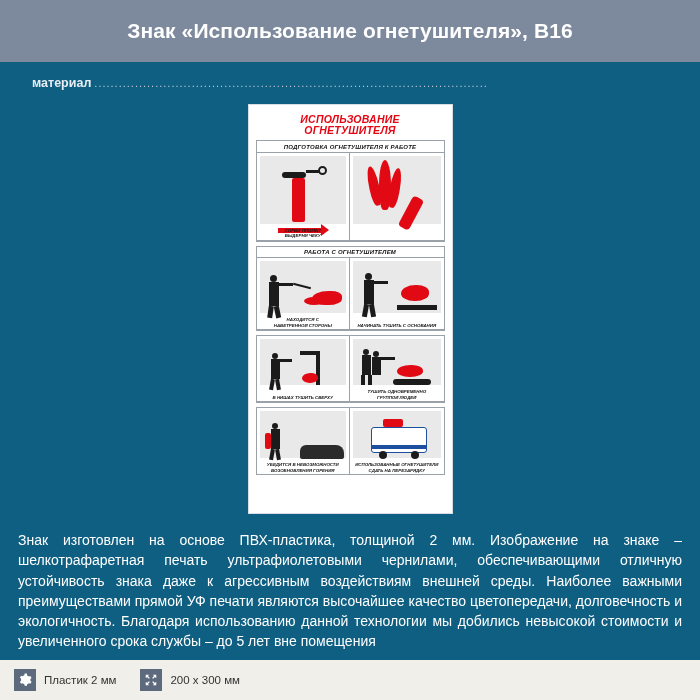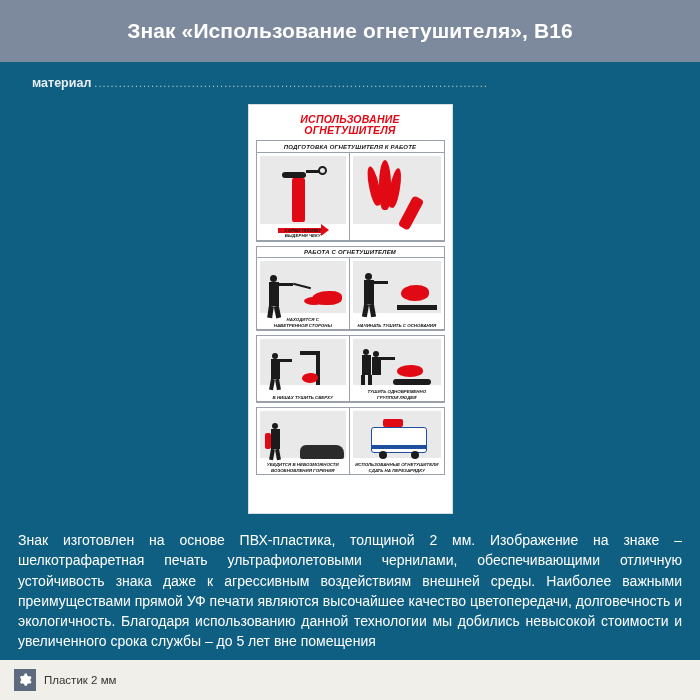--- a/index.html
+++ b/index.html
@@ -345,15 +345,23 @@
 
   <div class="footer">
     <div class="footer-item">
       <div class="f-icon">
         <svg width="14" height="14" viewBox="0 0 24 24" fill="#ffffff">
           <path d="M12 8a4 4 0 100 8 4 4 0 000-8zm9.4 4c0-.6-.1-1.2-.2-1.8l2.1-1.6-2-3.5-2.5 1a7.6 7.6 0 00-3.1-1.8L15.3 1h-4l-.4 2.7c-1.1.3-2.2.9-3.1 1.8l-2.5-1-2 3.5L5.4 9.7a9 9 0 000 3.6l-2.1 1.6 2 3.5 2.5-1c.9.8 2 1.4 3.1 1.8l.4 2.8h4l.4-2.8c1.1-.4 2.2-1 3.1-1.8l2.5 1 2-3.5-2.1-1.6c.1-.6.2-1.2.2-1.8z"></path>
         </svg>
       </div>
       <div class="f-text">Пластик 2 мм</div>
     </div>
+    <div class="footer-item">
+      <div class="f-icon">
+        <svg width="14" height="14" viewBox="0 0 24 24" fill="#ffffff">
+          <path d="M3 3h6L6.8 5.2 10 8.4 8.4 10 5.2 6.8 3 9V3zm18 0v6l-2.2-2.2L15.6 10 14 8.4l3.2-3.2L15 3h6zM3 21v-6l2.2 2.2L8.4 14 10 15.6l-3.2 3.2L9 21H3zm18 0h-6l2.2-2.2-3.2-3.2L15.6 14l3.2 3.2L21 15v6z"></path>
+        </svg>
+      </div>
+      <div class="f-text">200 x 300 мм</div>
+    </div>
   </div>
 
 </div>
 
 </body></html>

